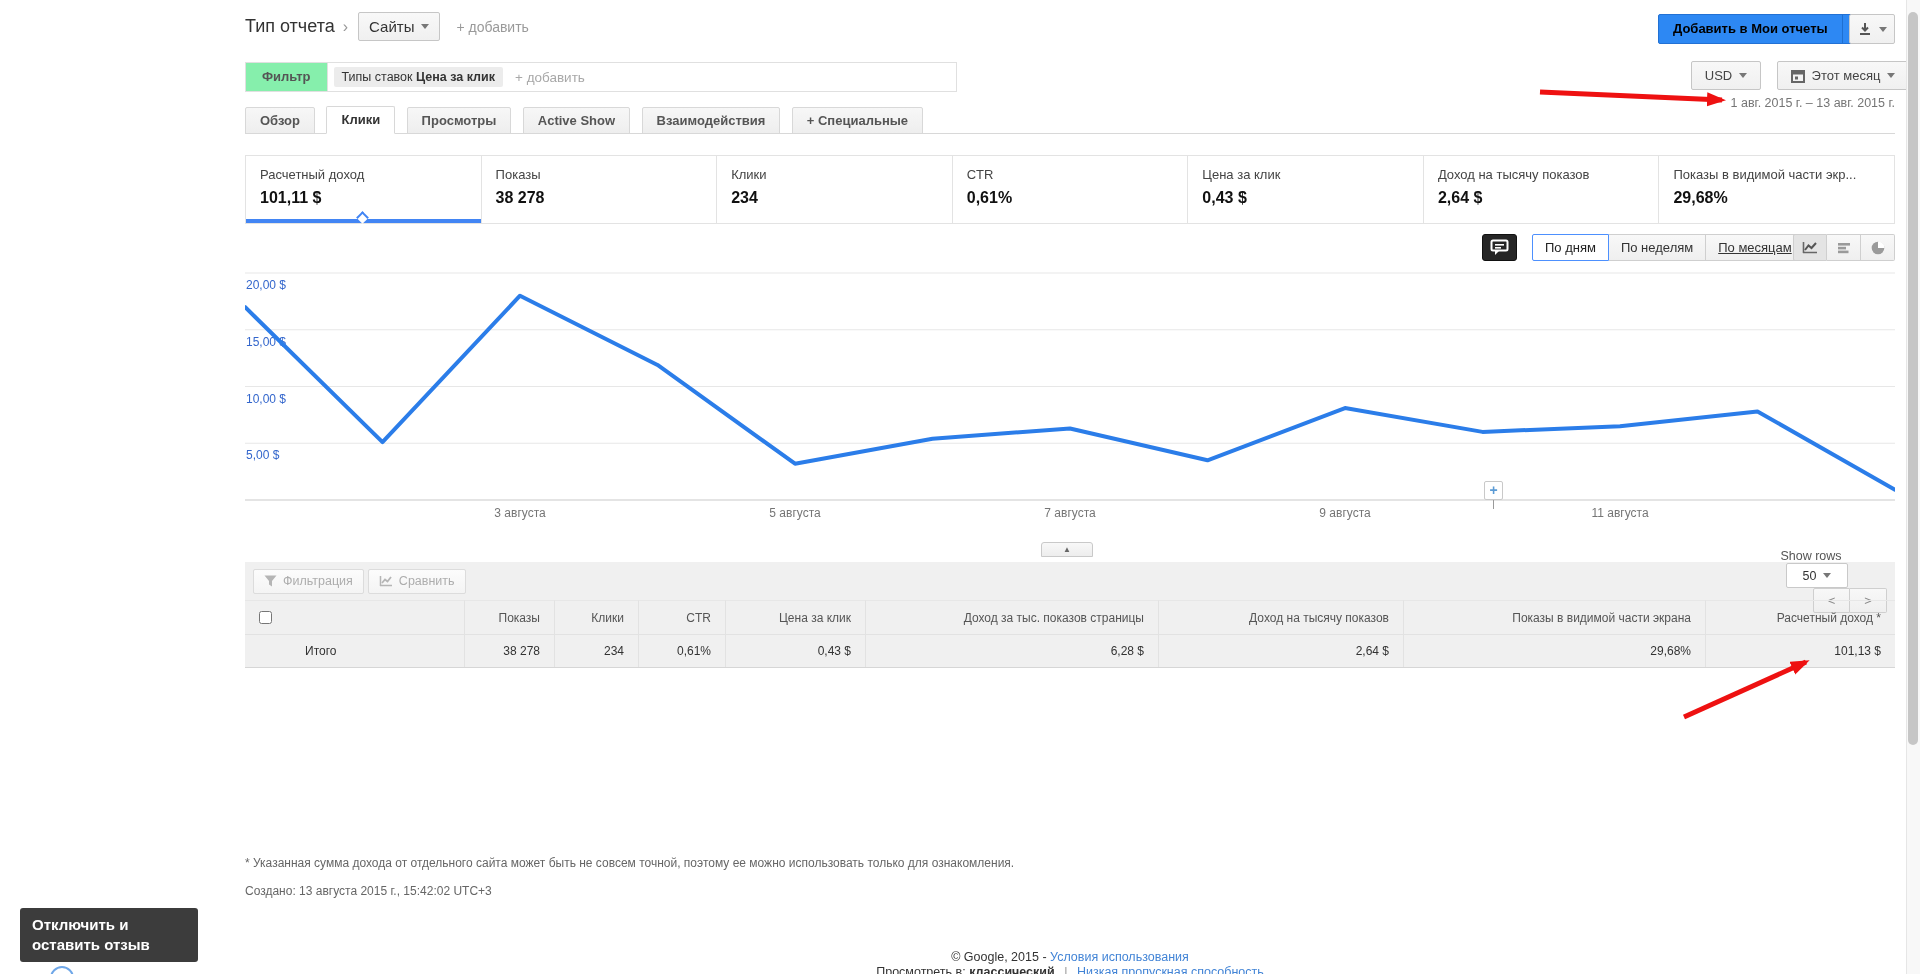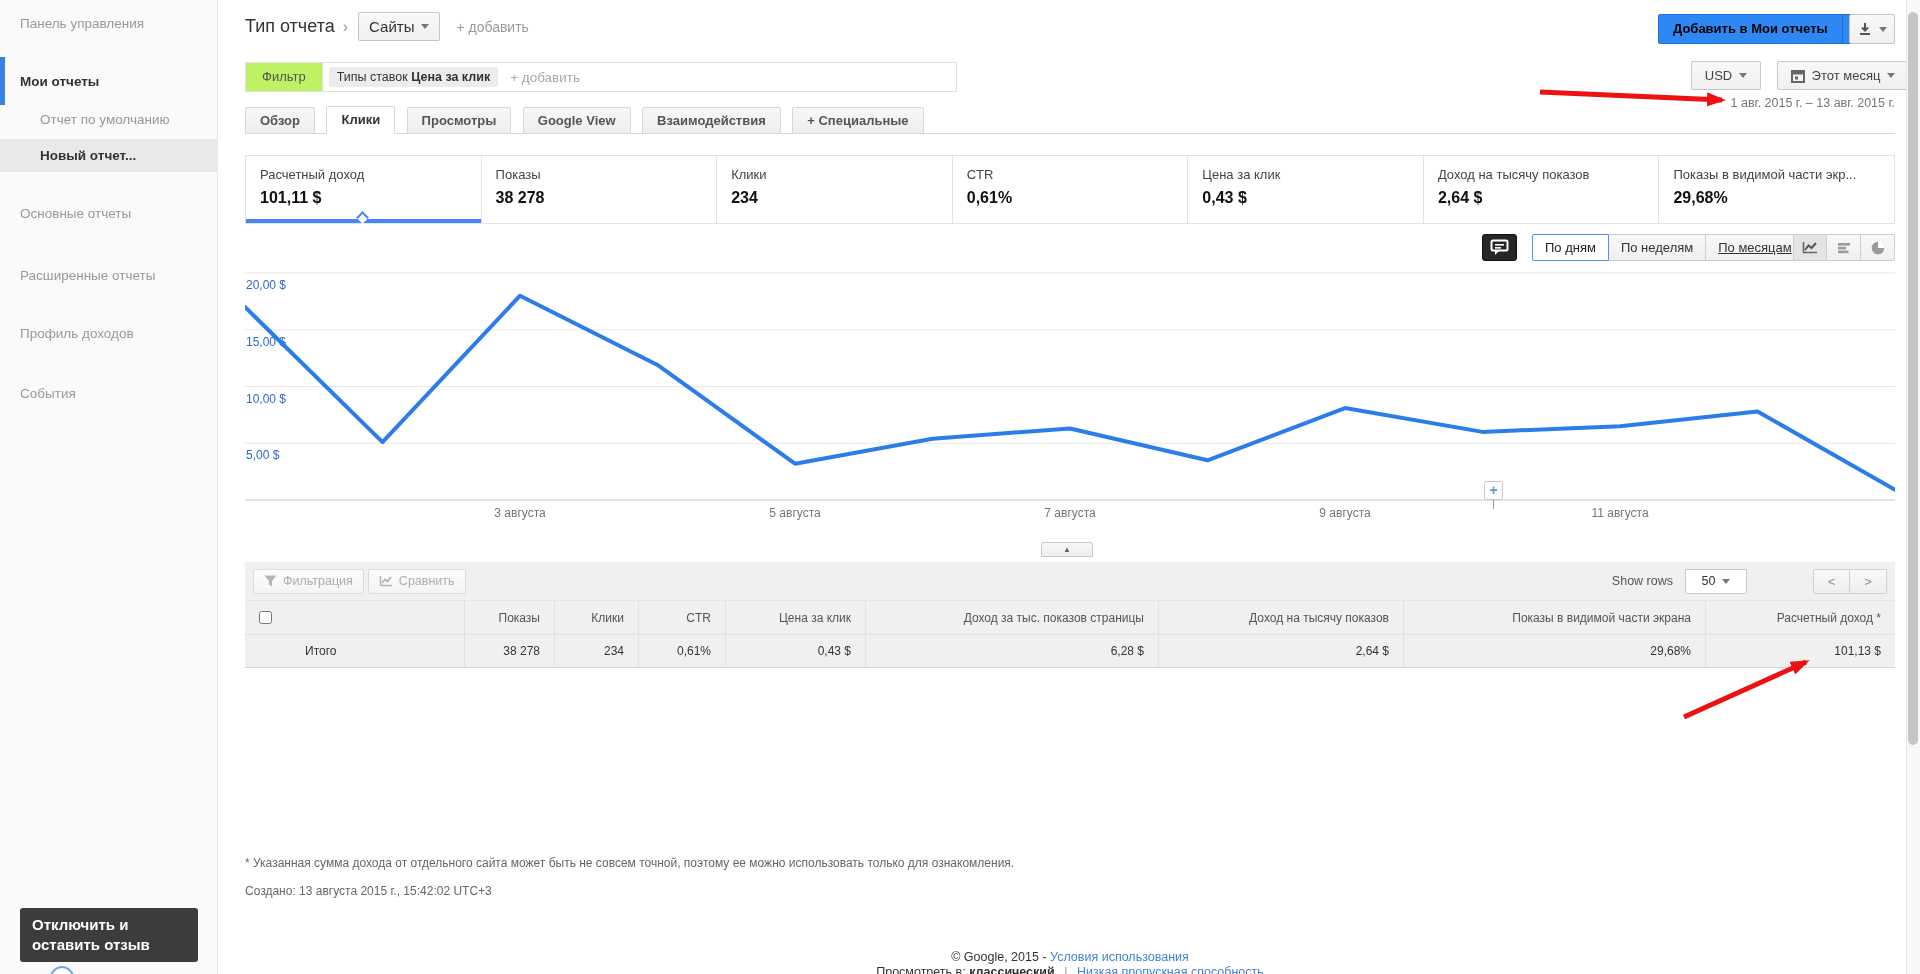--- a/index.html
+++ b/index.html
@@ -25,21 +25,21 @@
   .caret-down { display:inline-block; width:0; height:0; border-left:4px solid transparent; border-right:4px solid transparent; border-top:5px solid #777; margin-left:7px; }
   .caret-down.white { border-top-color:#fff; }
   #add-report-type { margin-left:16px; font-size:14px; color:#9a9a9a; cursor:pointer; }
 
   #add-my-reports-btn { position:absolute; left:1658px; top:14px; height:30px; display:flex; background:#2d88f3; border:1px solid #2271d4; border-radius:2px; cursor:pointer; }
   #add-my-reports-btn .lbl { padding:0 14px; color:#000000; font-weight:bold; font-size:13px; line-height:28px; }
   #add-my-reports-btn .dd { width:28px; border-left:1px solid #1e6fd0; display:flex; align-items:center; justify-content:center; }
   #download-btn { position:absolute; left:1849px; top:14px; width:46px; height:30px; }
 
   #filter-bar { position:absolute; left:245px; top:62px; width:712px; height:30px; background:#fff; border:1px solid #e0e0e0; display:flex; align-items:center; }
-  #filter-label { height:100%; background:#bef264; border-right:1px solid #e0e0e0; padding:0 16px; line-height:28px; font-size:13px; font-weight:normal; color:#555;text-align:center; }
+  #filter-label { height:100%; background:#86efac; border-right:1px solid #e0e0e0; padding:0 16px; line-height:28px; font-size:13px; font-weight:bold; color:#555;text-align:center; }
   #filter-chip { margin-left:6px; background:#ececec; border-radius:2px; padding:3px 8px; font-size:12.5px; color:#333; cursor:pointer; }
   #filter-chip b { font-weight:bold; }
   #filter-add { margin-left:12px; font-size:13.5px; color:#a8a8a8; cursor:text; }
 
   #currency-btn { position:absolute; left:1691px; top:61px; width:70px; height:29px; font-size:13px; }
   #period-btn { position:absolute; left:1777px; top:61px; width:132px; height:29px; font-size:13px; }
   #period-btn .ic { margin-right:7px; display:inline-flex; }
   #date-range { position:absolute; right:25px; top:96px; font-size:12.5px; color:#757575; }
 
   
@@ -73,21 +73,21 @@
   #chart-wrap { position:absolute; left:245px; top:272px; width:1650px; height:250px; }
   #zoom-plus { position:absolute; left:1484px; top:481px; width:19px; height:19px; background:#fff; border:1px solid #c9c9c9; border-radius:2px; color:#5b9bd5; font-size:14px; font-weight:bold; text-align:center; line-height:16px; cursor:pointer; z-index:5; }
   #zoom-tick { position:absolute; left:1493px; top:500px; width:1px; height:9px; background:#9a9a9a; }
   #collapse-btn { position:absolute; left:1041px; top:542px; width:52px; height:15px; background:linear-gradient(#f8f8f8,#ededed); border:1px solid #c9c9c9; border-radius:3px 3px 0 0; text-align:center; font-size:8px; line-height:13px; color:#666; cursor:pointer; }
 
   
   #table-block { position:absolute; left:245px; top:562px; width:1650px; background:#f0f0f0; border-bottom:1px solid #d6d6d6; }
   #table-toolbar { height:38px; display:flex; align-items:center; padding:0 8px 0 4px; }
   .tb-btn { height:25px; padding:0 10px; font-size:12.5px; color:#adadad; background:linear-gradient(#fcfcfc,#f4f4f4); border:1px solid #dcdcdc; border-radius:2px; display:flex; align-items:center; margin-left:4px; cursor:default; }
   .tb-btn .ic { margin-right:6px; display:inline-flex; }
-  #rows-group { margin-left:auto; display:flex; align-items:center; }
+  #rows-group { margin-left:auto; display:flex; align-items:center;flex-direction:column; }
   #show-rows-label { font-size:12.5px; color:#555; margin-right:12px; }
   #rows-select { width:62px; height:25px; background:#fff; border:1px solid #c9c9c9; border-radius:2px; display:flex; align-items:center; justify-content:center; font-size:12.5px; color:#333; cursor:pointer; }
   #pager { display:flex; margin-left:66px; }
   .pg-btn { width:37px; height:25px; background:linear-gradient(#f8f8f8,#efefef); border:1px solid #cfcfcf; border-left:none; color:#8a8a8a; font-size:13px; display:flex; align-items:center; justify-content:center; cursor:pointer; }
   .pg-btn:first-child { border-left:1px solid #cfcfcf; border-radius:2px 0 0 2px; }
   .pg-btn:last-child { border-radius:0 2px 2px 0; }
   .t-row { display:flex; }
   .t-cell { font-size:12px; padding:0 14px; display:flex; align-items:center; justify-content:flex-end; border-left:1px solid #e2e2e2; white-space:nowrap; overflow:hidden; }
   .t-cell.first { justify-content:flex-start; border-left:none; }
   #table-header .t-cell { height:34px; color:#555; border-top:1px solid #e7e7e7; }
@@ -107,32 +107,20 @@
   #arrows { position:absolute; left:0; top:0; width:1920px; height:974px; pointer-events:none; z-index:40; }
   #scroll-track { position:absolute; right:0; top:0; width:14px; height:974px; background:#f8f8f8; border-left:1px solid #e6e6e6; }
   #scroll-thumb { position:absolute; right:2px; top:12px; width:10px; height:733px; background:#c6c6c6; border-radius:5px; cursor:pointer; }
   input[type=checkbox]{ width:13px; height:13px; cursor:pointer; }
 </style>
 </head>
 <body>
 
 <div id="app">
 
-  <div id="sidebar">
-    <div class="sb-blue-bar"></div>
-    <div class="sb-selected-bg"></div>
-    <div class="sb-item" style="top:16px;">Панель управления</div>
-    <div class="sb-item bold" style="top:74px;">Мои отчеты</div>
-    <div class="sb-item sb-sub" style="top:112px;">Отчет по умолчанию</div>
-    <div class="sb-item sb-sub bold" style="top:148px;">Новый отчет...</div>
-    <div class="sb-item" style="top:206px;">Основные отчеты</div>
-    <div class="sb-item" style="top:268px;">Расширенные отчеты</div>
-    <div class="sb-item" style="top:326px;">Профиль доходов</div>
-    <div class="sb-item" style="top:386px;">События</div>
-  </div>
   <div id="feedback-btn">Отключить и оставить отзыв</div>
   <div id="help-circle"></div>
 
   <div id="breadcrumb-row">
     <span id="breadcrumb-label">Тип отчета</span>
     <span class="bc-chevron">›</span>
     <span id="report-type-btn" class="gbtn">
       <span>Сайты</span>
       <span class="caret-down"></span>
     </span>
@@ -179,21 +167,21 @@
     <span>Этот месяц</span>
     <span class="caret-down"></span>
   </div>
   <div id="date-range">1 авг. 2015 г. – 13 авг. 2015 г.</div>
 
   <div id="tabs-underline"></div>
   <div id="tabs">
     <span class="tab">Обзор</span>
     <span class="tab active">Клики</span>
     <span class="tab">Просмотры</span>
-    <span class="tab">Google View</span>
+    <span class="tab">Active Show</span>
     <span class="tab">Взаимодействия</span>
     <span class="tab">+ Специальные</span>
   </div>
 
   <div id="cards">
     <div class="card selected">
       <div class="m-label">Расчетный доход</div>
       <div class="m-value">101,11 $</div>
       <div class="sel-bar"></div>
       <div class="sel-caret"></div>

